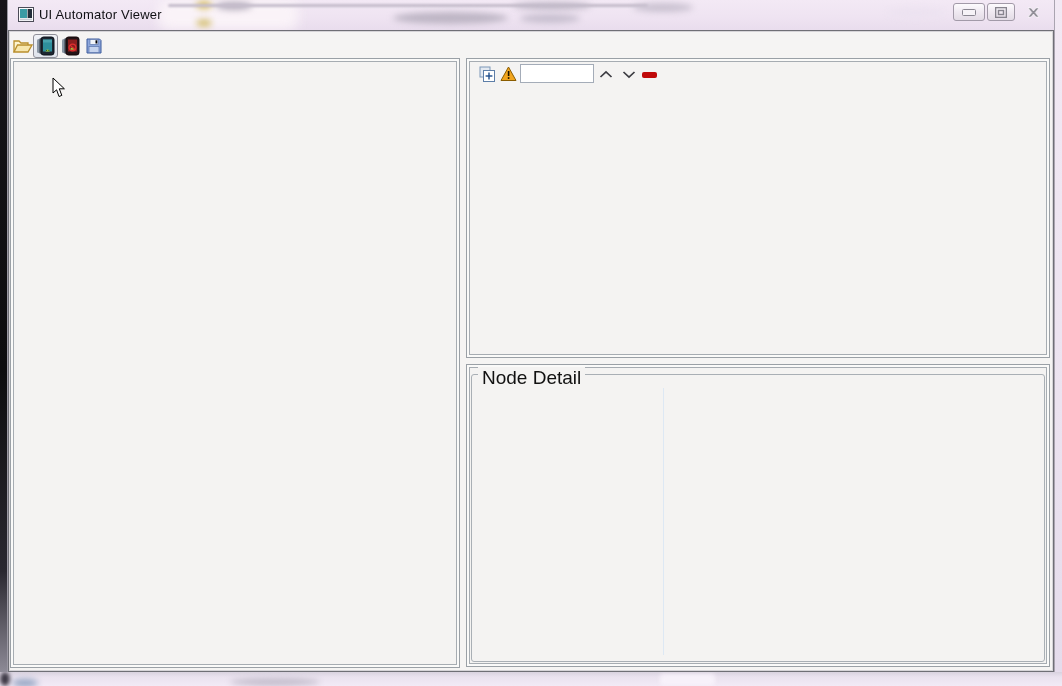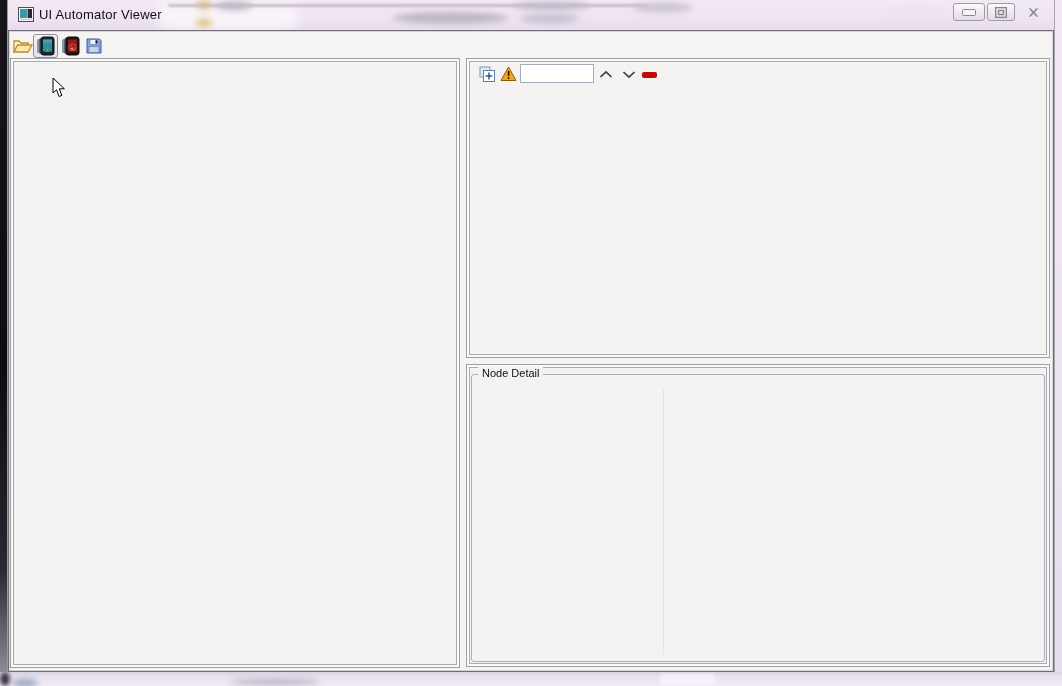--- a/index.html
+++ b/index.html
@@ -53,21 +53,21 @@
   .search-box { position:absolute; left:49px; top:1px; width:74px; height:19px;
     border:1px solid #a4acb8; background:#fff; font-size:12px; padding:0 3px;
     font-family:"Liberation Sans", sans-serif; outline:none; }
   .red-minus { position:absolute; left:171px; top:9px; width:15px; height:6px;
     background:#c00a0a; border-radius:2px; }
 
   
   .groupbox { position:absolute; left:4px; right:4px; top:9px; bottom:4px;
     border:1px solid #a9afb5; border-radius:3px; }
   .group-label { position:absolute; left:11px; top:2px; background:#f4f3f2;
-    padding:0 4px; font-size:11px; color:#111; }
+    padding:0 4px; font-size:19px; color:#111; }
   .col-divider { position:absolute; left:191px; top:13px; bottom:6px; width:1px;
     background:#dde8f4; }
 
   .cursor { position:absolute; left:43px; top:46px; width:15px; height:22px; z-index:50; }
 </style>
 </head>
 <body>
 
 <div id="stage">
 

